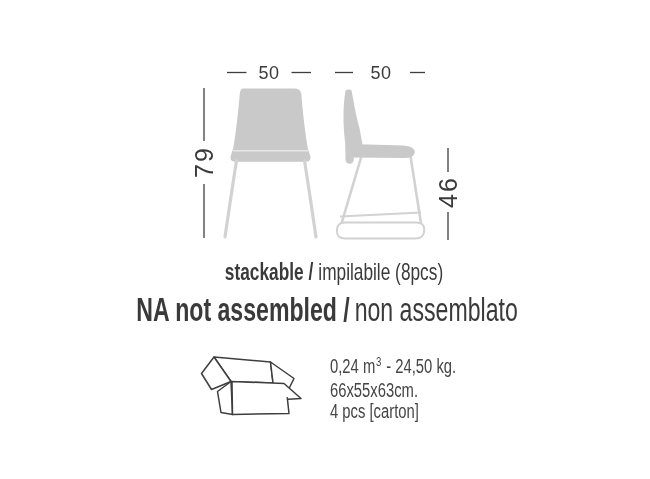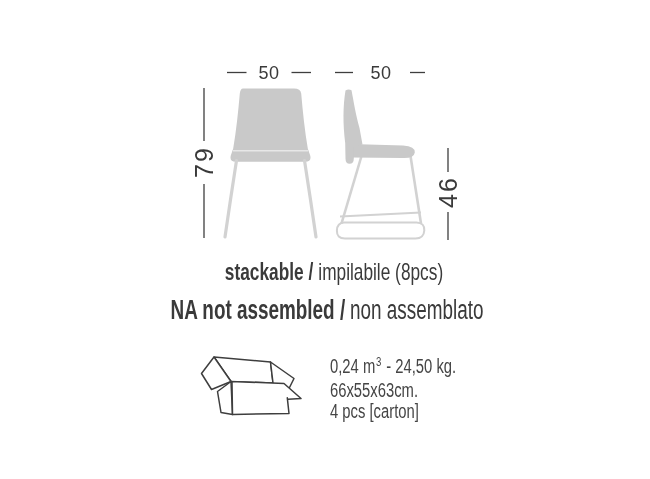--- a/index.html
+++ b/index.html
@@ -13,21 +13,21 @@
   .frame{stroke:var(--c-chair_frame,#d2d2d2);fill:none;}
   .box-face{stroke:var(--c-line,#3e3e3e);stroke-width:1.5;fill:#fff;stroke-linejoin:round;stroke-linecap:round;}
   .txt{position:absolute;color:var(--c-text,#3a3a3a);white-space:nowrap;}
   .center-anchor{transform:translate(-50%,-50%);}
   .dim-h{font-size:18px;letter-spacing:.5px;}
   .dim-v{font-size:25px;letter-spacing:2px;}
   .dim-v .rot{display:inline-block;transform:rotate(-90deg);}
   .note{text-align:right;text-decoration:underline;}
   .note .squeeze{display:inline-block;transform:scaleX(.72);transform-origin:center;}
   .note1{font-size:24px;}
-  .note2{font-size:27px;}
+  .note2{font-size:33px;}
   .note2 .squeeze{transform:scaleX(.70);}
   .b{font-weight:700;}
   .r{font-weight:400;}
   .note .r{margin-left:7px;}
   .carton-text{font-size:20px;line-height:20.8px;transform:scaleX(.74);transform-origin:left top;color:#454545;}
   .sup{font-size:13px;position:relative;top:-7px;margin:0 1px;}
 </style>
 </head>
 <body>
 

